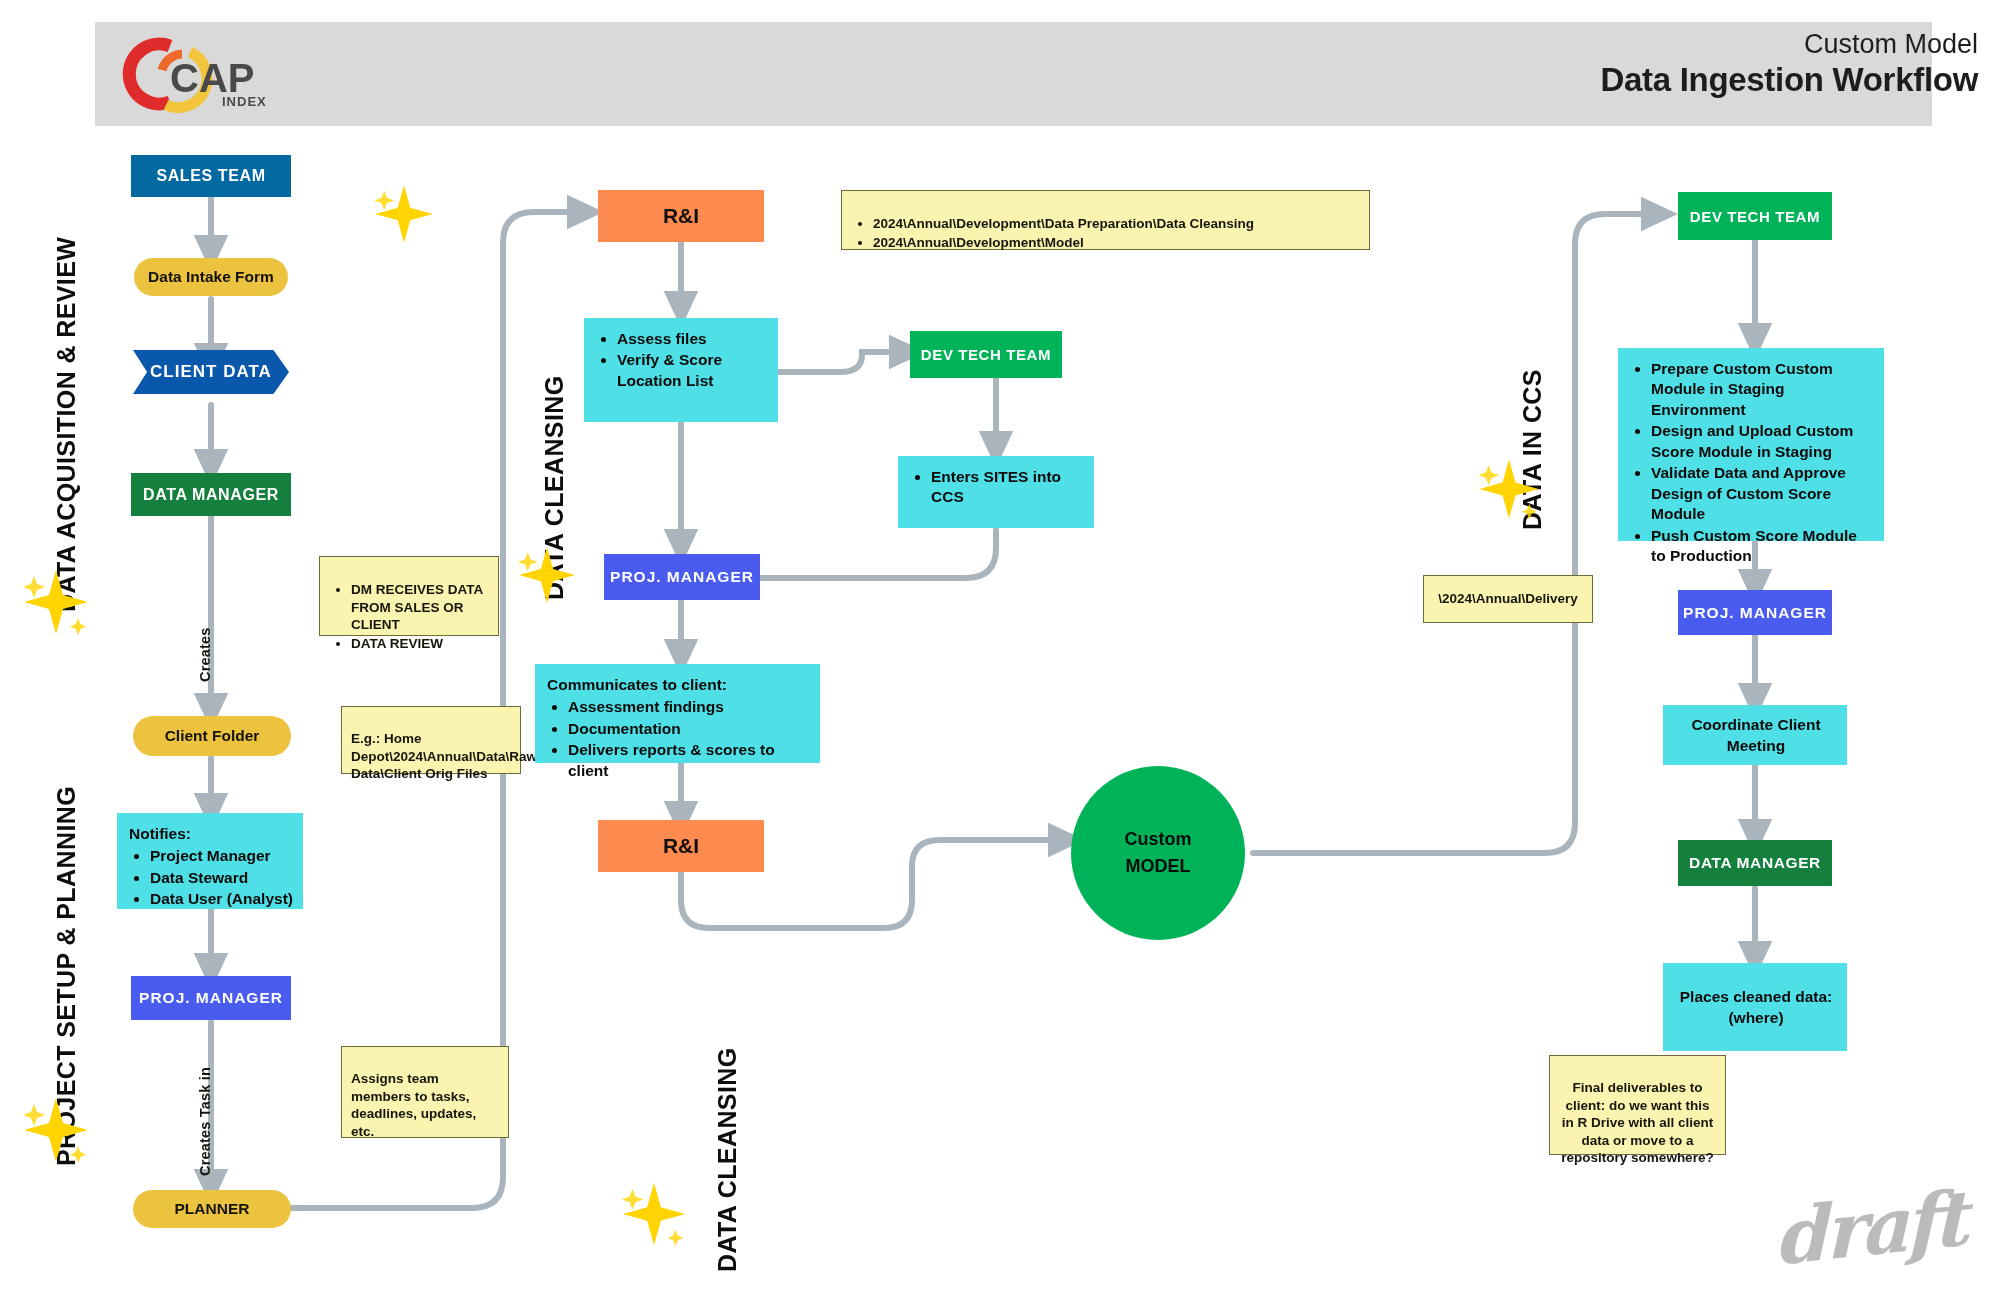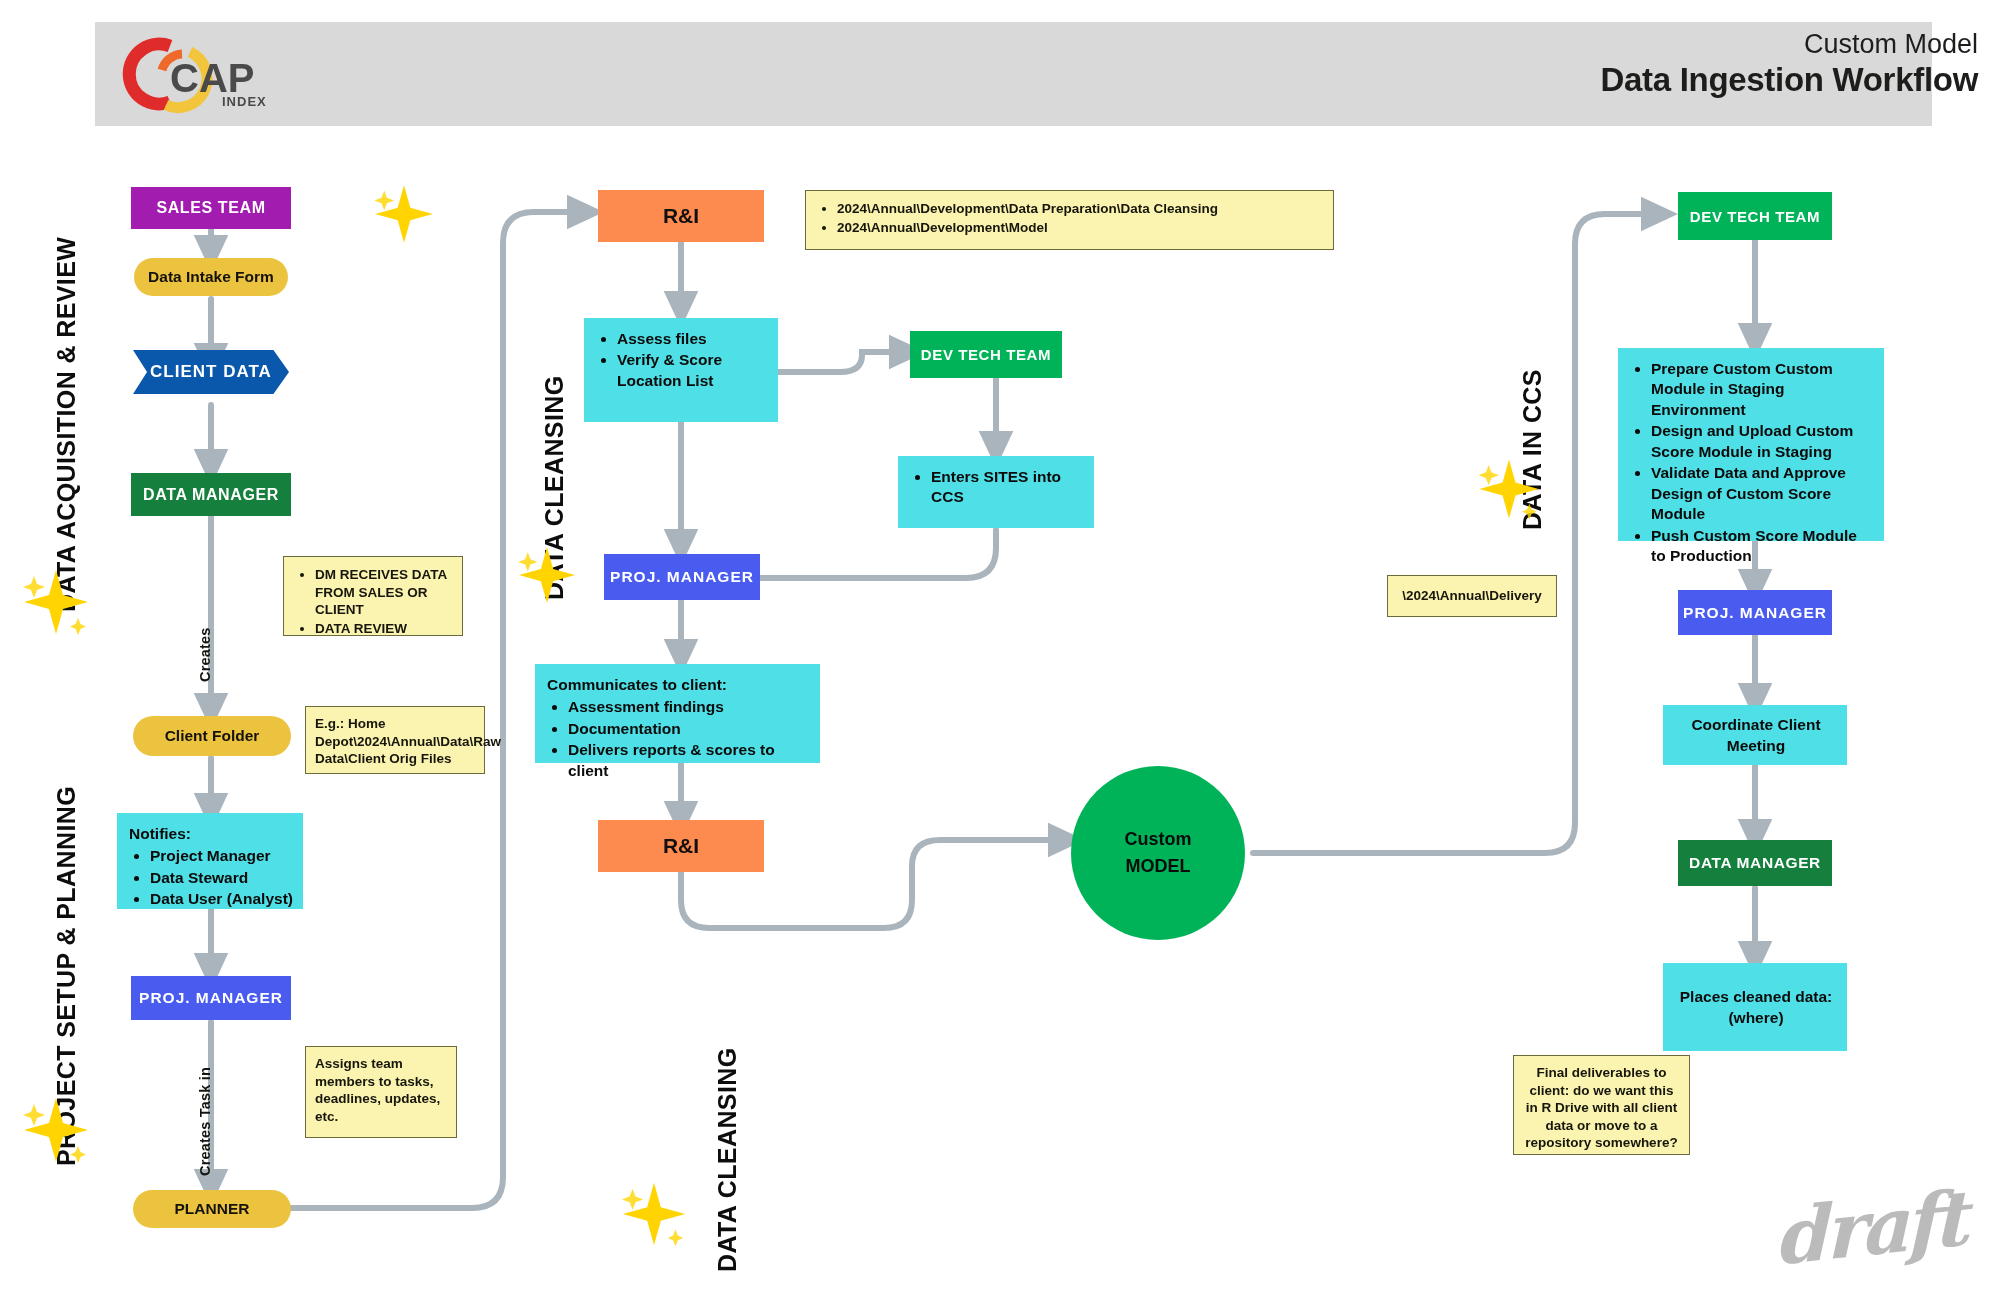--- a/index.html
+++ b/index.html
@@ -13,21 +13,21 @@
   #title-block{position:absolute;right:22px;top:26px;text-align:right;color:#1d1d1b;}
   #doc-title{font-size:33px;font-weight:bold;letter-spacing:-0.3px;line-height:1.22;}
   #doc-subtitle{font-size:27px;font-weight:normal;line-height:1.2;margin-top:2px;}
 
   
   .node{position:absolute;box-sizing:border-box;display:flex;align-items:center;
         justify-content:center;text-align:center;font-weight:bold;}
   .rect{}
   .pill{border-radius:999px;}
   .circle{border-radius:50%;}
-  .role-dark{background:#a21caf;color:#ffffff;letter-spacing:.6px;margin-top:32px;}
+  .role-dark{background:#0369a1;color:#ffffff;letter-spacing:.6px;}
   .role-yellow{background:#ecc33f;color:#15120c;}
   .role-blue{background:#0a58ab;color:#ffffff;letter-spacing:1px;}
   .role-red{background:#15803d;color:#ffffff;letter-spacing:.6px;}
   .role-indigo{background:#4a5cf0;color:#ffffff;letter-spacing:1px;}
   .role-green{background:#00b359;color:#ffffff;letter-spacing:.6px;}
   .role-orange{background:#fd8b4f;color:#12100e;}
   .role-greencircle{background:#00b359;color:#0b0b0b;}
 
   
   .chevron{clip-path:polygon(0 0,90% 0,100% 50%,90% 100%,0 100%,9% 50%);}
@@ -36,21 +36,21 @@
   .box-body{position:absolute;box-sizing:border-box;background:#4fdfe6;color:#0b0b0b;
       font-size:15.5px;font-weight:bold;line-height:1.32;padding:11px 10px 10px 12px;}
   .box-body ul{margin:0;padding-left:21px;list-style:disc;}
   .box-body li{margin:0 0 1px 0;}
   .box-body .hdr{margin:0 0 2px 0;}
   .box-center{display:flex;align-items:center;justify-content:center;text-align:center;}
 
   
   .note{position:absolute;box-sizing:border-box;background:#faf4b0;
       border:1.6px solid #6b6a3a;color:#17160c;font-size:13.5px;font-weight:bold;
-      line-height:1.3;padding:8px 9px;}
+      line-height:1.3;padding:23px 9px;margin-left:36px;}
   .note ul{margin:0;padding-left:22px;list-style:disc;}
   .note li{margin:1px 0;}
   .note.center{text-align:center;}
 
   
   #wires{position:absolute;left:0;top:0;width:2000px;height:1294px;
          pointer-events:none;}
   .wire{fill:none;stroke:#aab4bc;stroke-width:6;stroke-linecap:round;}
   .wire-head{fill:#aab4bc;}
 
@@ -197,21 +197,21 @@
 
 <div class="note" style="left:283px;top:556px;width:180px;height:80px;">
   <ul>
     <li>DM RECEIVES DATA FROM SALES OR CLIENT</li>
     <li>DATA REVIEW</li>
   </ul>
 </div>
 
 <div class="note" style="left:305px;top:706px;width:180px;height:68px;">E.g.: Home Depot\2024\Annual\Data\Raw Data\Client Orig Files</div>
 
-<div class="note" style="left:305px;top:1046px;width:152px;height:92px;">Assigns team members to tasks, deadlines, updates, etc.</div>
+<div class="note" style="left:305px;top:1046px;width:168px;height:92px;">Assigns team members to tasks, deadlines, updates, etc.</div>
 
 <div class="node rect role-orange" style="left:598px;top:190px;width:166px;height:52px;font-size:21px;">R&amp;I</div>
 
 <div class="note" style="left:805px;top:190px;width:529px;height:60px;">
   <ul>
     <li>2024\Annual\Development\Data Preparation\Data Cleansing</li>
     <li>2024\Annual\Development\Model</li>
   </ul>
 </div>
 

